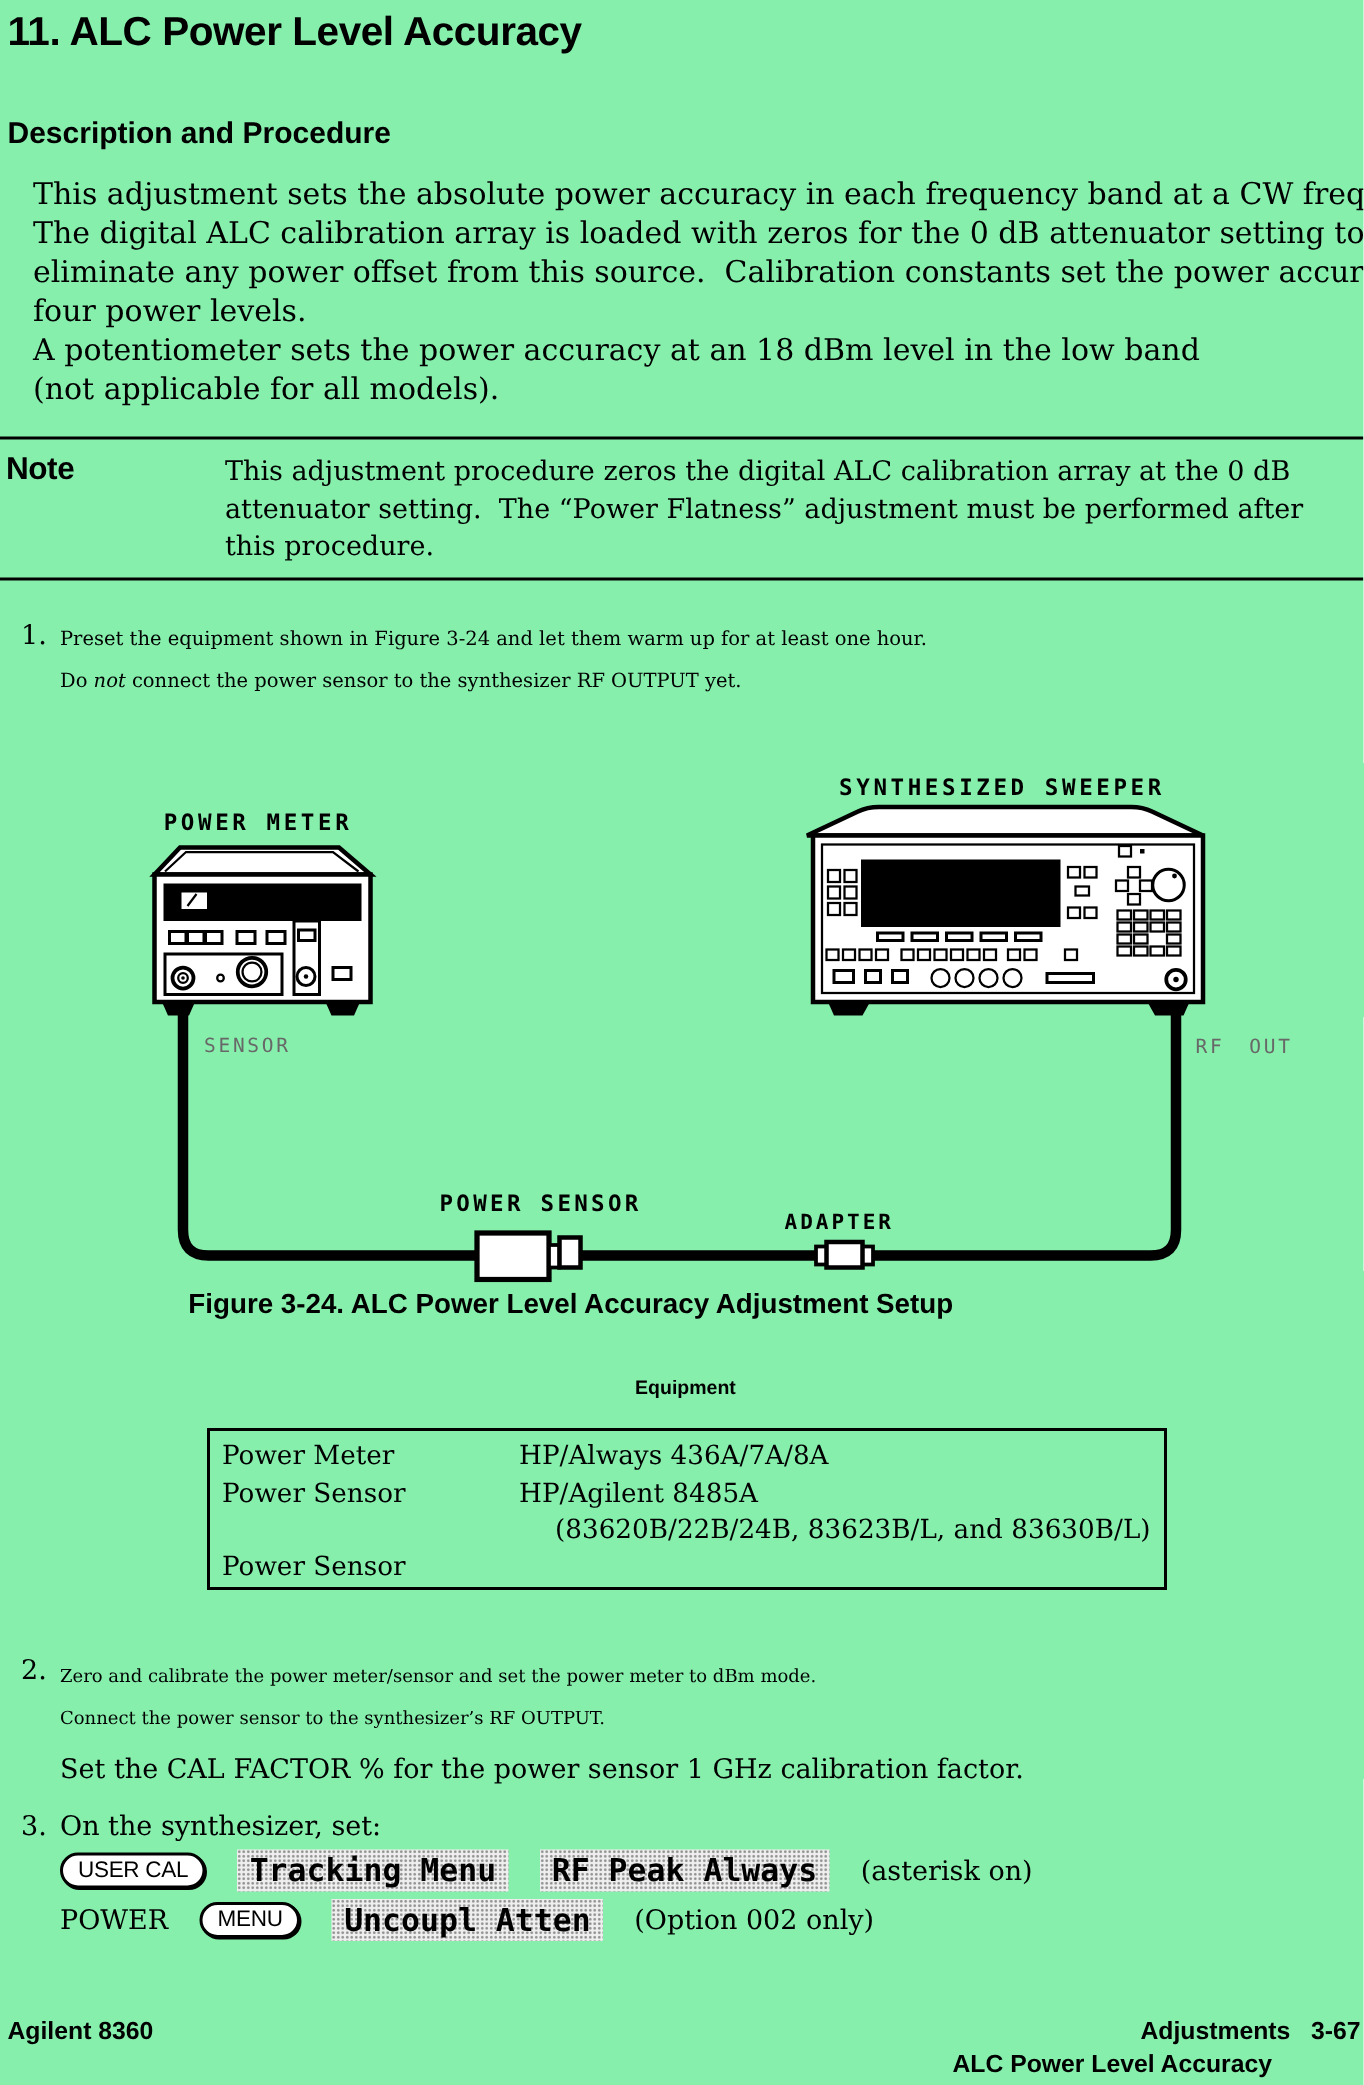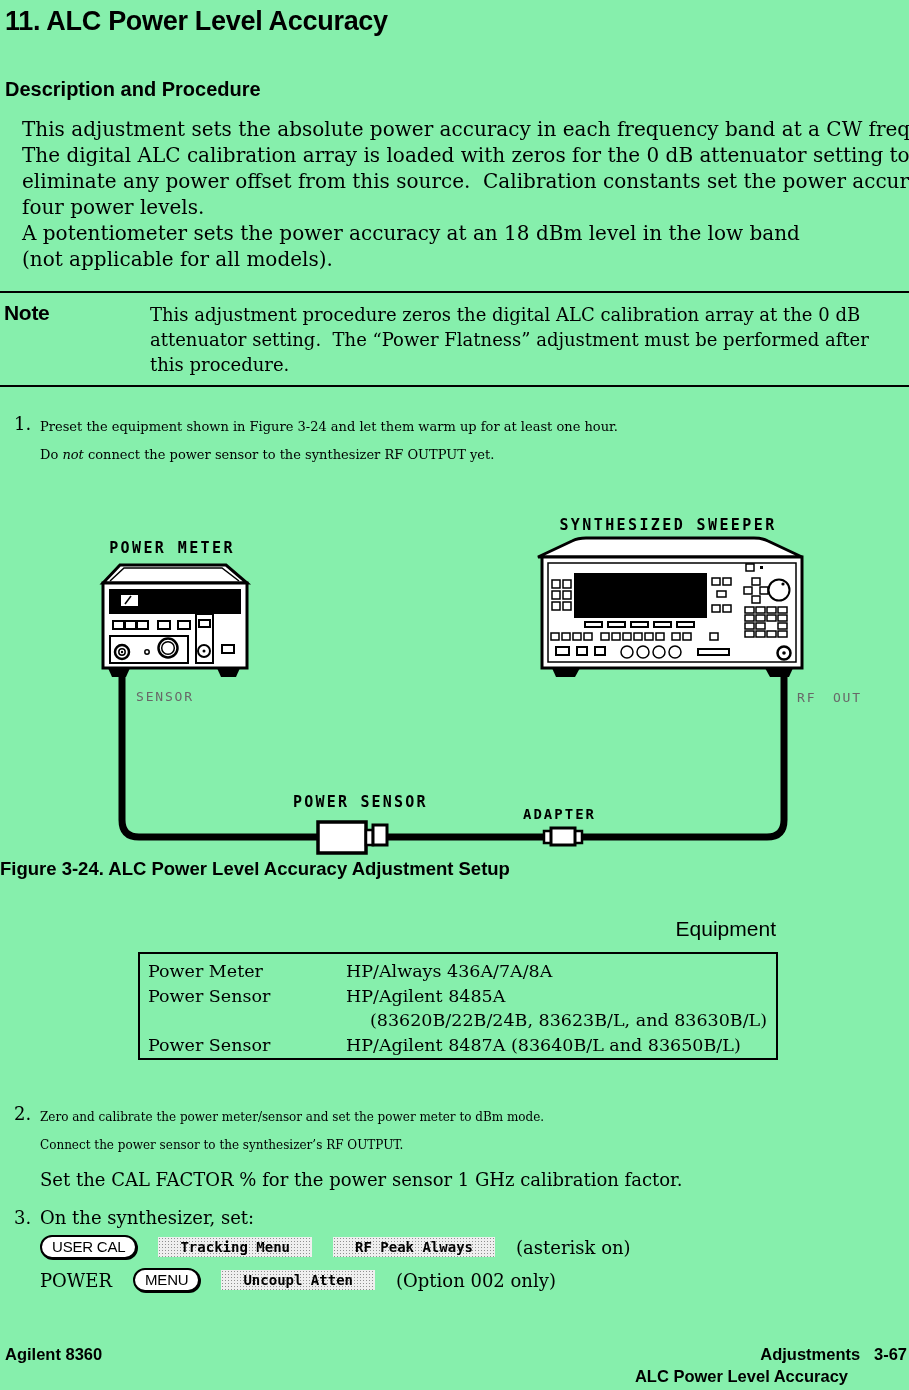--- a/index.html
+++ b/index.html
@@ -16,47 +16,47 @@
   #description{left:5px;top:116px;font-size:20px;line-height:26px;margin-left:17px;}
   .rule{left:0;width:909px;height:0;border-top:2px solid #000;}
   #rule-top{top:291px;}
   #rule-bottom{top:385px;}
   #note-label{left:4px;top:301px;font-size:21px;font-weight:bold;letter-spacing:-0.3px;}
   #note-text{left:150px;top:302px;font-size:18px;line-height:25px;}
   .step-num{font-size:18px;}
   #step1-num{left:14px;top:413px;}
   #step1-body{left:40px;top:413px;font-size:13px;line-height:28px;}
   #figure-svg{left:0;top:495px;}
-  #figure-caption{left:0;top:858px;width:761px;text-align:left;font-size:18.5px;font-weight:bold;}
-  #equip-title{left:138px;top:917px;width:638px;text-align:right;font-size:21px;font-weight:normal;}
+  #figure-caption{left:0;top:858px;width:761px;text-align:center;font-size:18.5px;font-weight:bold;}
+  #equip-title{left:138px;top:917px;width:638px;text-align:center;font-size:13px;font-weight:bold;}
   #equip-table{left:138px;top:952px;width:636px;height:104px;border:2px solid #000;}
   .equip-row{display:flex;font-size:17.5px;line-height:24.5px;}
   .equip-row:first-child{margin-top:5px;}
   .equip-col1{width:198px;padding-left:8px;flex:none;}
   .equip-col2{flex:1;}
   .equip-indent{padding-left:24px;}
   #step2-num{left:14px;top:1103px;}
   #step2-body{left:40px;top:1103px;font-size:12px;line-height:28px;}
   #step2-para2{left:40px;top:1169px;font-size:18px;}
   #step3-num{left:14px;top:1207px;}
   #step3-intro{left:40px;top:1207px;font-size:18px;}
   .keyline{left:40px;display:flex;align-items:center;gap:21px;height:30px;}
   #keyline1{top:1232px;}
   #keyline2{top:1265px;}
   .hardkey{
     font-family:"Liberation Sans",sans-serif;font-size:15px;letter-spacing:-0.2px;
     border:2.5px solid #000;border-radius:999px;padding:1px 10px 2px 10px;
     box-shadow:1px 1px 0 #000;background:#fff;white-space:pre;
   }
   .softkey{
-    font-family:"DejaVu Sans Mono",monospace;font-weight:bold;font-size:14px;
+    font-family:"DejaVu Sans Mono",monospace;font-weight:bold;font-size:21px;
     background-color:#efefef;
     background-image:radial-gradient(#8f8f8f 0.8px, transparent 0.9px);
     background-size:3px 3px;
-    padding:2px 22px;white-space:pre;
+    padding:2px 8px;white-space:pre;
   }
   .serif-inline{font-size:18px;white-space:pre;}
   #footer-left{left:5px;top:1345px;font-size:16.5px;font-weight:bold;}
   #footer-right1{right:2px;top:1345px;font-size:16.5px;font-weight:bold;white-space:pre;}
   #footer-right2{right:61px;top:1367px;font-size:16.5px;font-weight:bold;}
   svg text.figlabel{font-family:"DejaVu Sans Mono",monospace;font-weight:bold;fill:#000;}
   svg text.figlabel-muted{font-family:"DejaVu Sans Mono",monospace;font-weight:500;fill:#686868;}
 </style>
 </head>
 <body>
@@ -231,21 +231,20 @@
     <div class="equip-row">
       <div class="equip-col1">Power Sensor</div>
       <div class="equip-col2">HP/Agilent 8485A</div>
     </div>
     <div class="equip-row">
       <div class="equip-col1"></div>
       <div class="equip-col2 equip-indent">(83620B/22B/24B, 83623B/L, and 83630B/L)</div>
     </div>
     <div class="equip-row">
       <div class="equip-col1">Power Sensor</div>
-      <div class="equip-col2">HP/Agilent 8487A (83640B/L and 83650B/L)</div>
     </div>
   </div>
 
   <div id="step2-num" class="abs serif step-num">2.</div>
   <div id="step2-body" class="abs serif pre">Zero and calibrate the power meter/sensor and set the power meter to dBm mode.
 Connect the power sensor to the synthesizer’s RF OUTPUT.</div>
   <div id="step2-para2" class="abs serif pre">Set the CAL FACTOR % for the power sensor 1 GHz calibration factor.</div>
 
   <div id="step3-num" class="abs serif step-num">3.</div>
   <div id="step3-intro" class="abs serif pre">On the synthesizer, set:</div>

